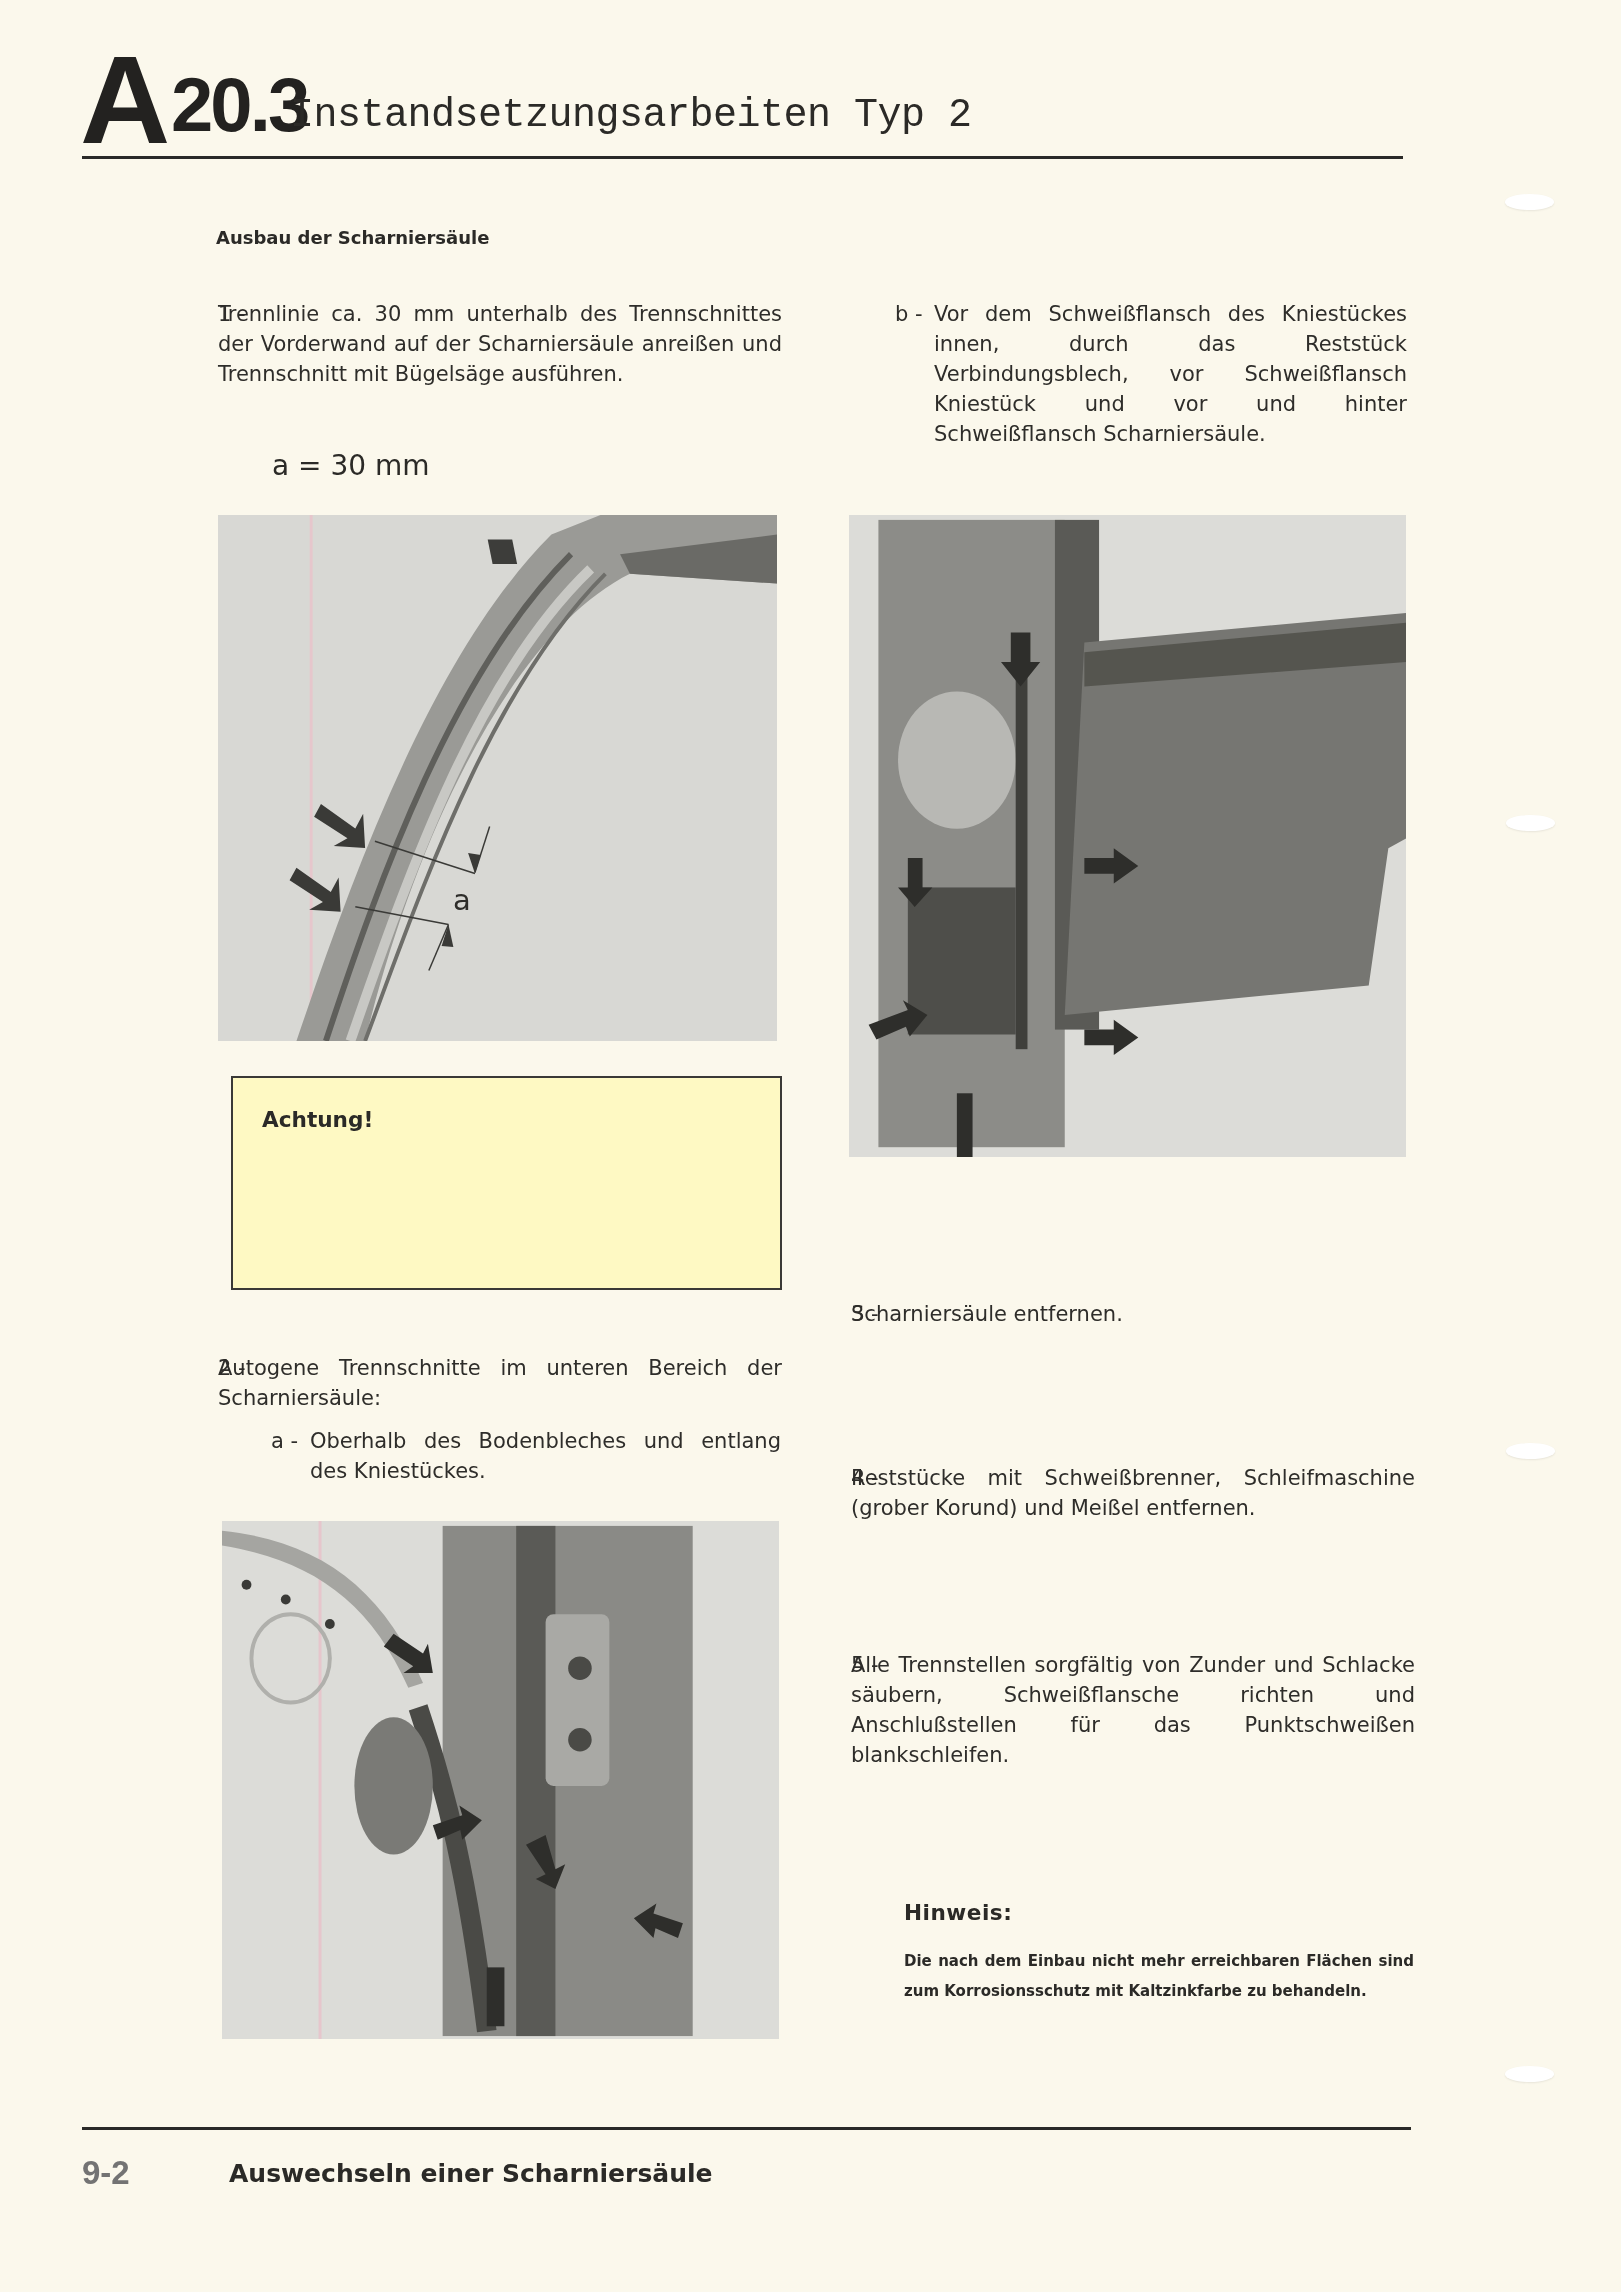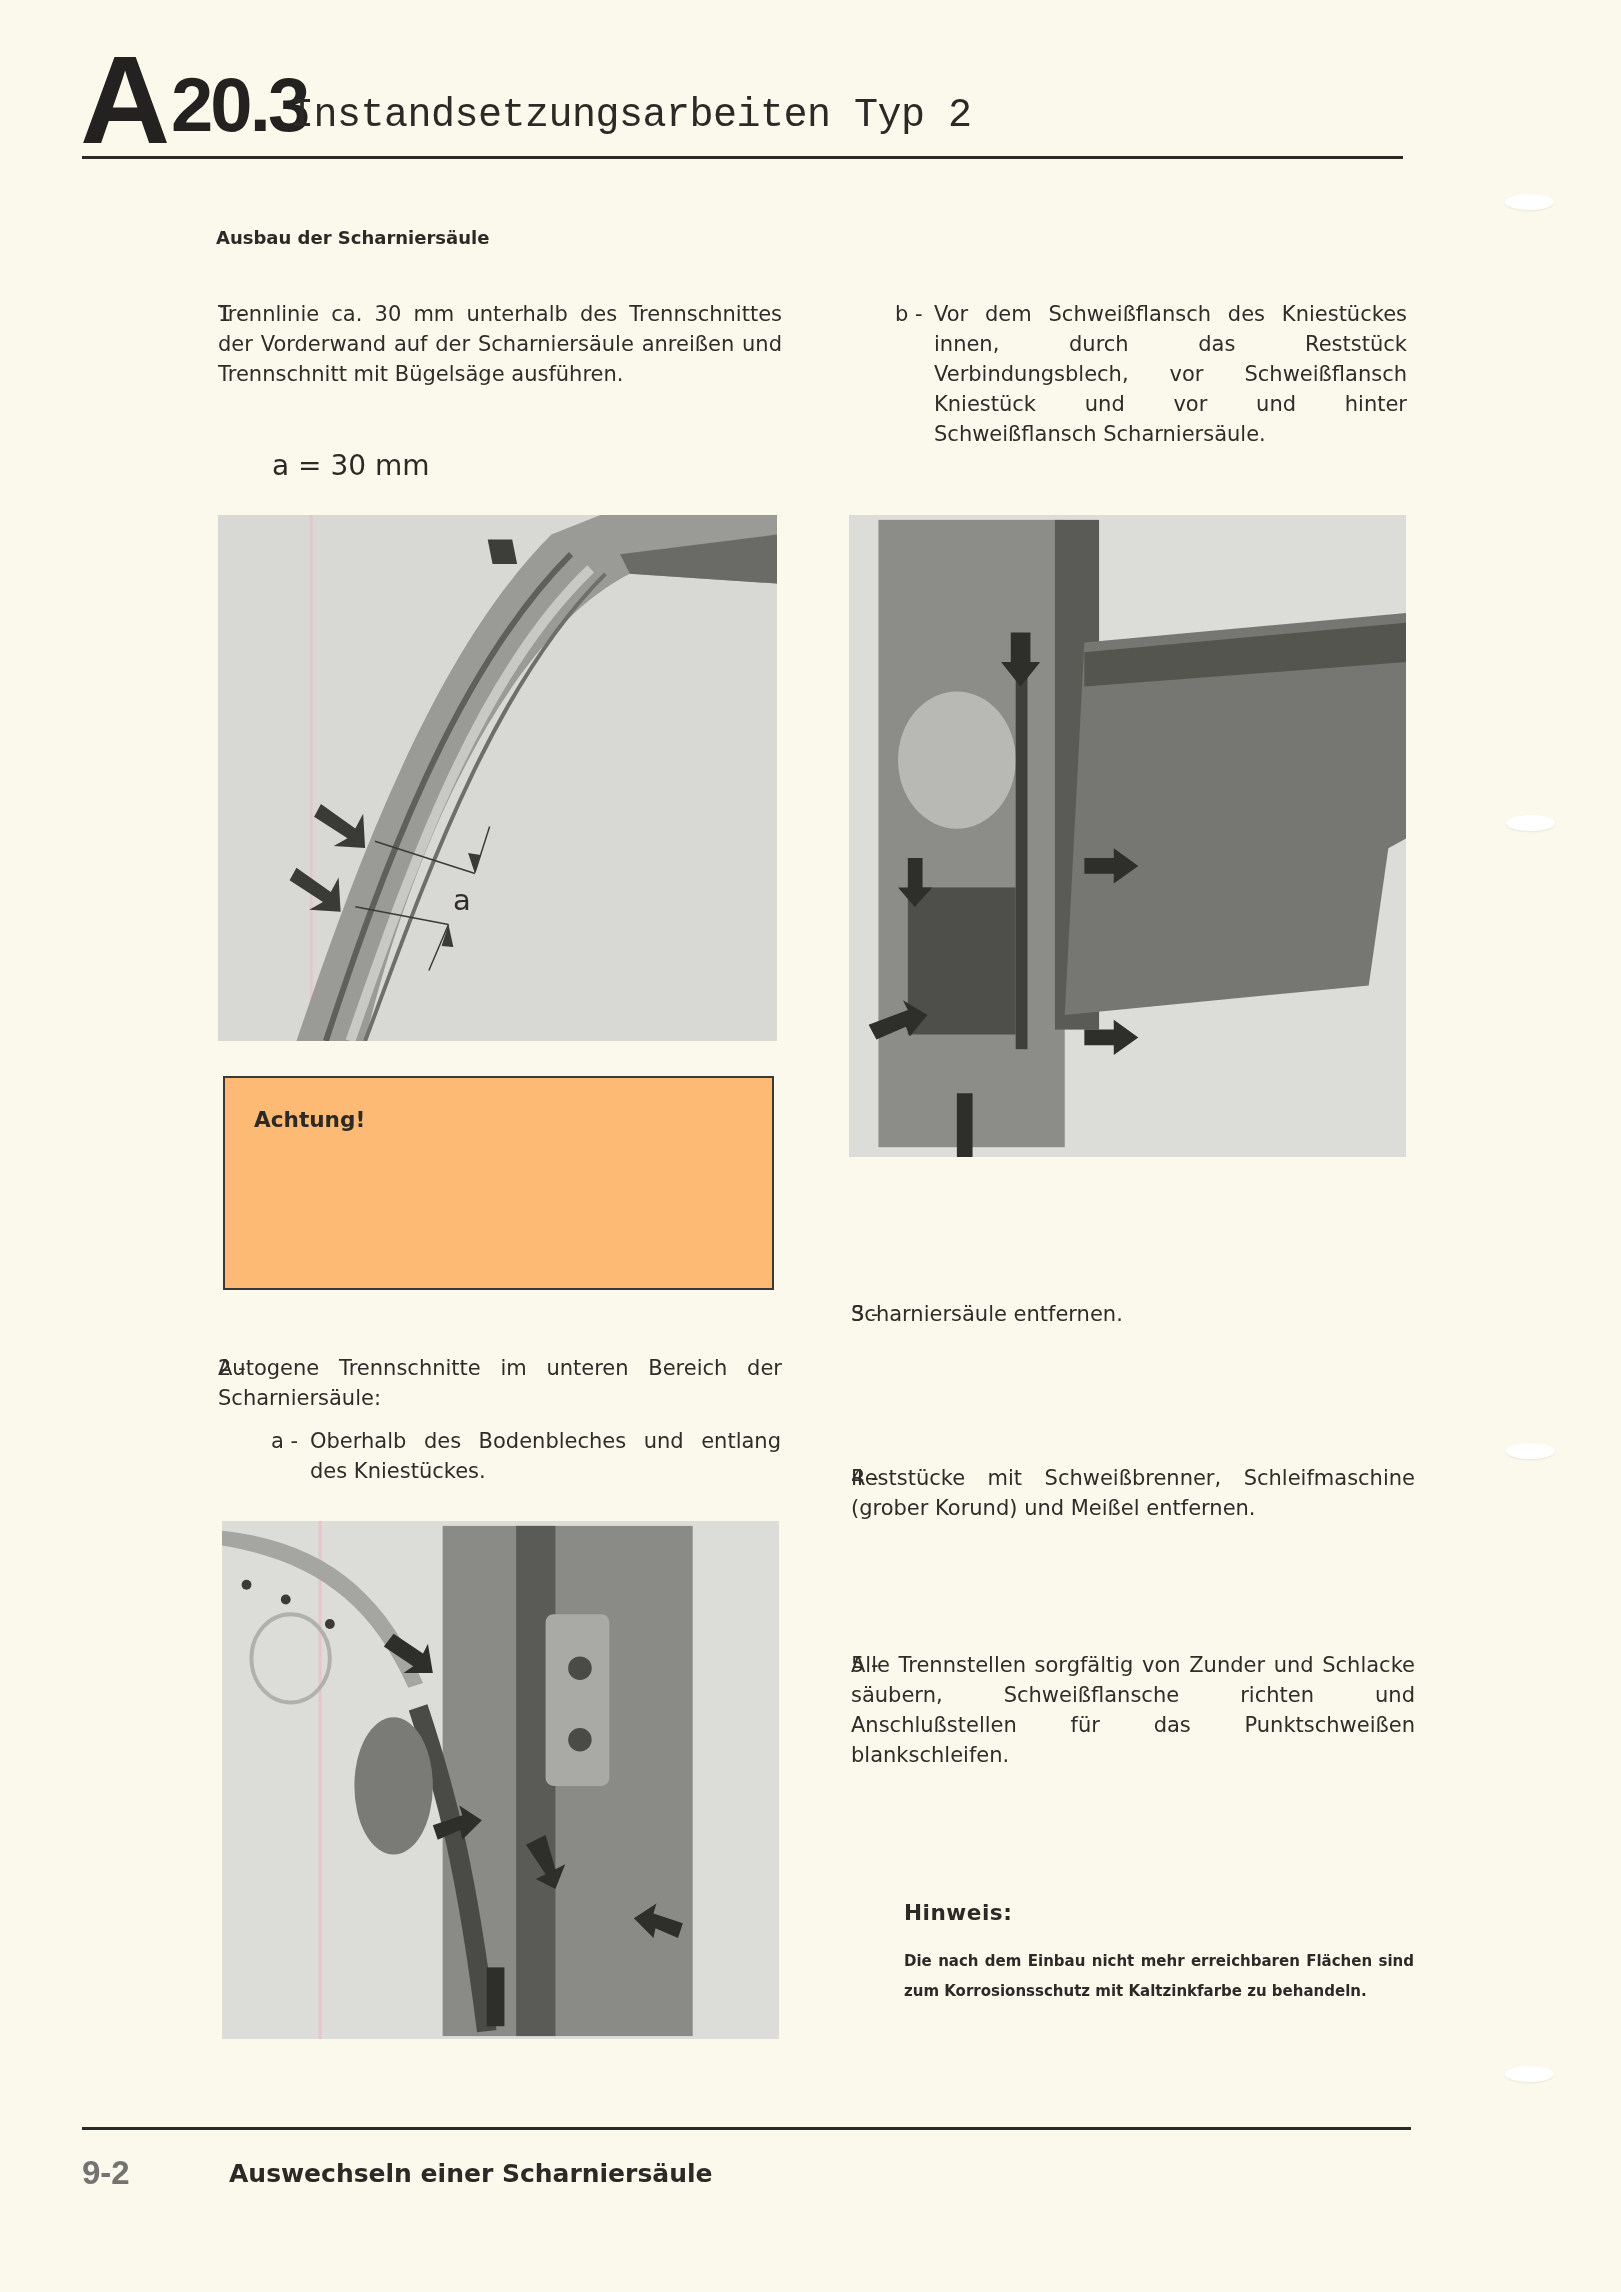--- a/index.html
+++ b/index.html
@@ -28,21 +28,21 @@
   .measure { left: 272px; top: 449px; font-size: 28px; }
   .step-b { left: 895px; top: 299px; width: 512px; }
   .step-2 { left: 218px; top: 1353px; width: 564px; }
   .step-2a { left: 271px; top: 1426px; width: 510px; }
   .step-3 { left: 851px; top: 1299px; width: 564px; }
   .step-4 { left: 851px; top: 1463px; width: 564px; }
   .step-5 { left: 851px; top: 1650px; width: 564px; }
   .hint-title { left: 904px; top: 1900px; font-weight: 700; font-size: 21.6px; letter-spacing: 0.5px; }
   .hint-text { left: 904px; top: 1946px; width: 510px; font-size: 15px; line-height: 30px; text-align: justify; font-weight: bold; }
   
-  .warn { left: 223px; top: 1076px; width: 551px; height: 214px; border: 2.9px solid #3a3936; box-sizing: border-box; background: #fdba74; }
+  .warn { left: 231px; top: 1076px; width: 551px; height: 214px; border: 2.9px solid #3a3936; box-sizing: border-box; background: #fef9c3; }
   .warn-title { position: absolute; left: 29px; top: 29px; font-weight: 700; font-size: 21.6px; }
   .warn-text { position: absolute; left: 29px; top: 65px; width: 490px; font-size: 21px; line-height: 29px; text-align: justify; }
   
   .photo { background: #d9d9d5; overflow: hidden; }
   .photo svg { display: block; width: 100%; height: 100%; }
   .photo-1 { left: 218px; top: 515px; width: 559px; height: 526px; }
   .photo-2 { left: 849px; top: 515px; width: 557px; height: 642px; }
   .photo-3 { left: 222px; top: 1521px; width: 557px; height: 518px; }
   
   .pg-num { left: 82px; top: 2154px; font-family: "Liberation Sans", sans-serif; font-weight: 700; font-size: 33px; color: #737373; }

